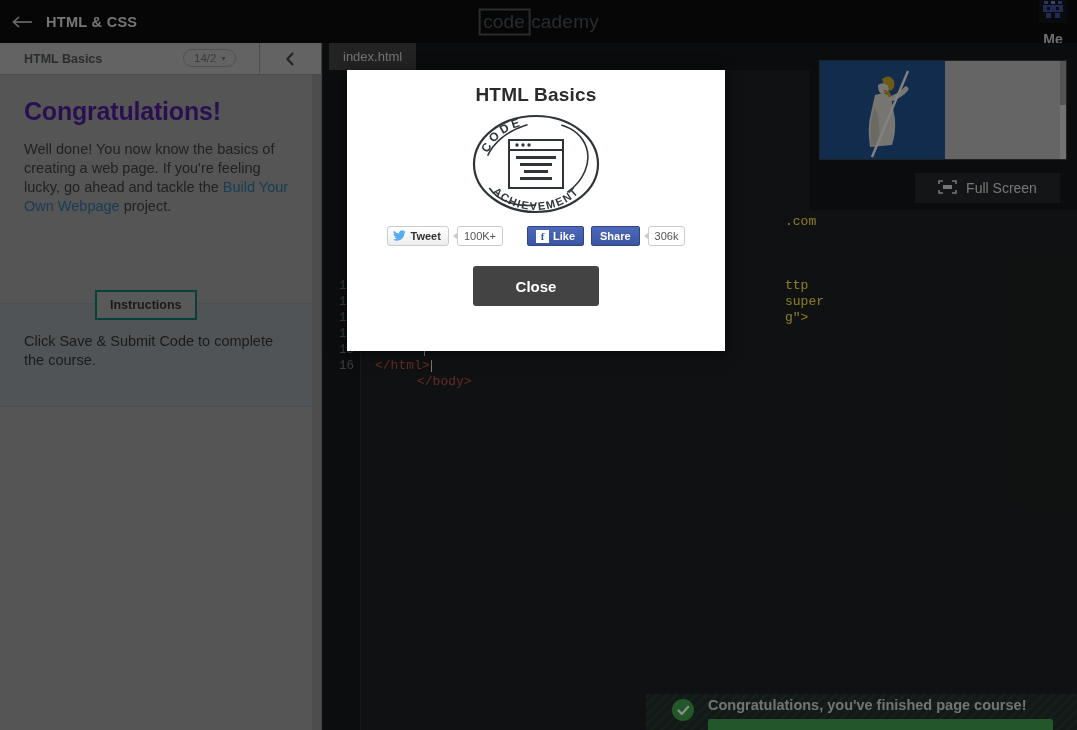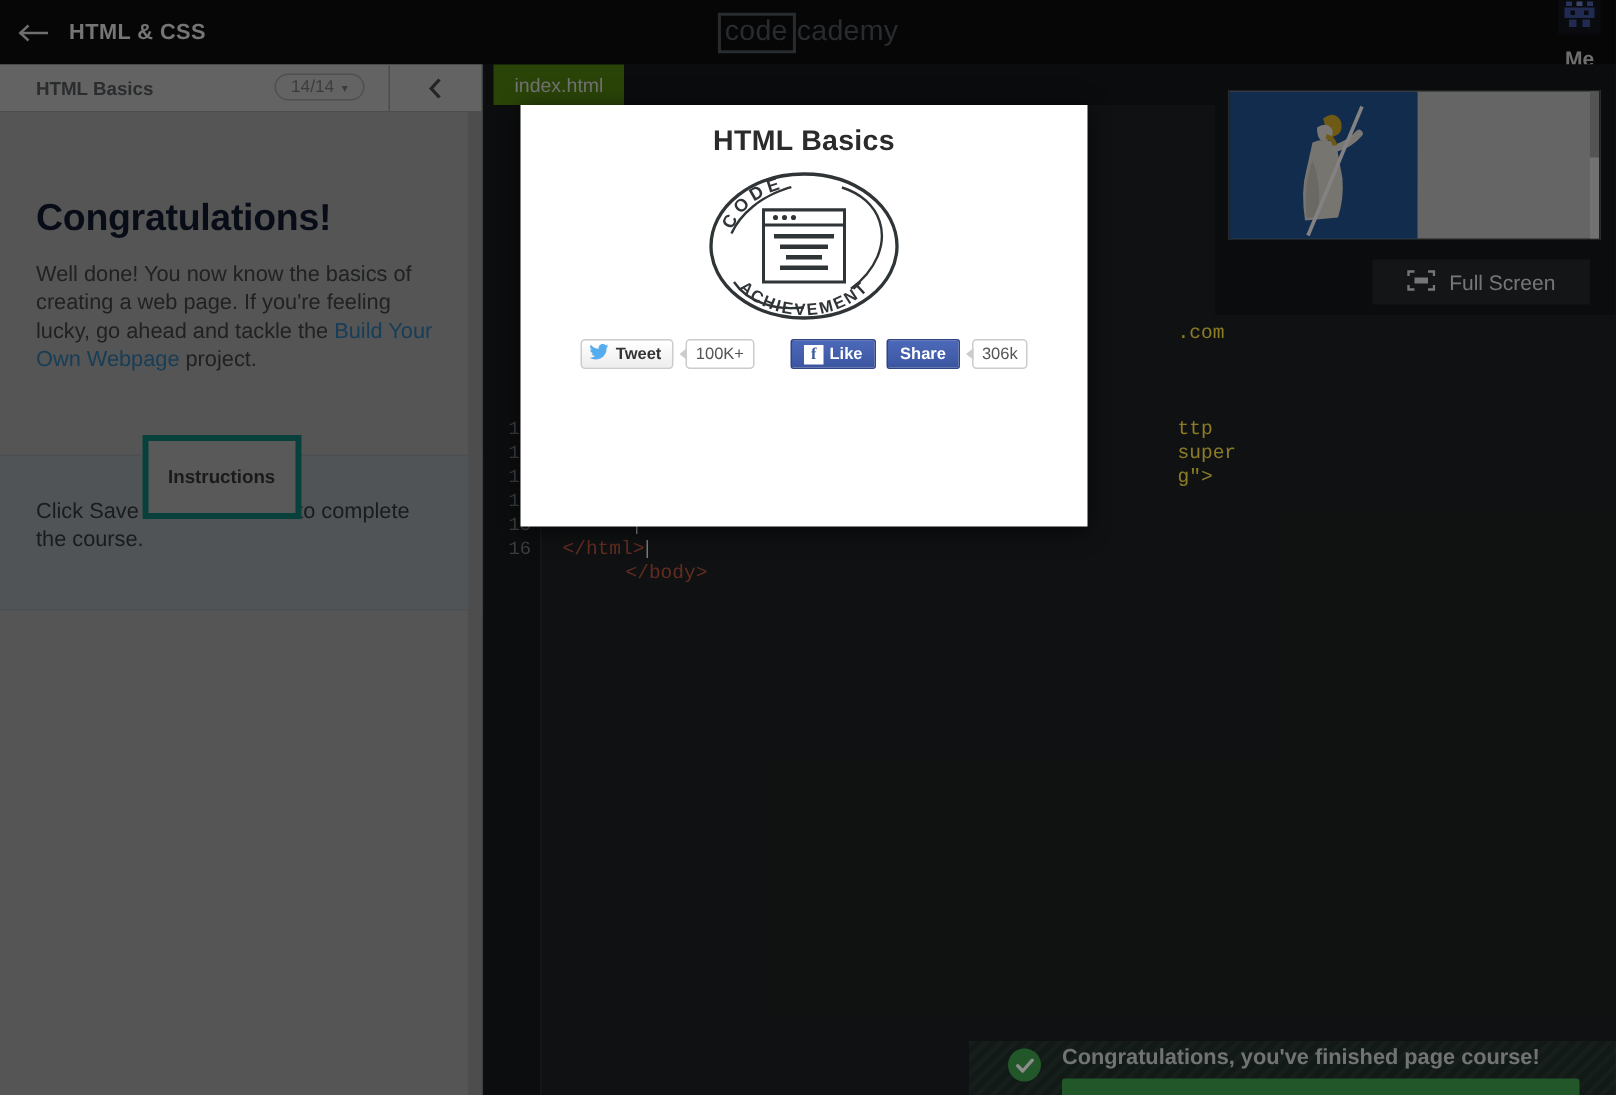--- a/index.html
+++ b/index.html
@@ -60,35 +60,35 @@
     display:flex; align-items:center; gap:5px;
   }
   .progress-pill .caret { font-size:8px; }
   .collapse-btn {
     position:absolute; right:0; top:0; width:62px; height:32px;
     border-left:1px solid #8d8d8d; display:flex; align-items:center; justify-content:center;
     color:#3f4244; font-size:15px; font-weight:bold;
   }
   .lesson-body { padding:22px 24px 0 24px; }
   .lesson-body h1 {
-    font-size:25px; color:#0f172a; font-weight:bold; letter-spacing:-0.2px; margin-bottom:14px;margin-top:34px;
+    font-size:25px; color:#4c1d95; font-weight:bold; letter-spacing:-0.2px; margin-bottom:14px;
   }
   .lesson-body p {
     font-size:14.5px; line-height:1.32; color:#3a3c3e;
   }
   .lesson-body a { color:#2d6f9e; text-decoration:none; }
 
   .instructions-wrap {
     position:absolute; left:0; top:260px; width:321px;
     border-top:1px solid #8b9095;
   }
   .instructions-tab {
     position:absolute; top:-14px; left:95px;
-    background:#a3a3a3; border:4px solid #0f766e;
-    padding:17px 13px; font-size:12.5px; font-weight:bold; color:#2f3133;
+    background:#a3a3a3; border:2px solid #0f766e;
+    padding:6px 13px; font-size:12.5px; font-weight:bold; color:#2f3133;
   }
   .instructions-box {
     background:#949a9e; min-height:103px; padding:28px 24px 16px 24px;
     border-bottom:1px solid #8b9095;
   }
   .instructions-box p { font-size:14.5px; line-height:1.32; color:#303234; }
 
   .panel-scroll {
     position:absolute; right:0; top:32px; width:9px; height:655px; background:#8d8d8d;
   }
@@ -97,21 +97,21 @@
   }
 
   
   .editor-area {
     position:absolute; left:323px; top:43px; width:754px; height:687px;
     background:#1b1e20;
   }
   .tabbar { height:27px; background:#141718; position:relative; }
   .tab {
     position:absolute; left:6px; top:0; height:27px;
-    background:#4d7c0f; color:#cfcfcf; font-size:13px;
+    background:#404040; color:#cfcfcf; font-size:13px;
     padding:0 14px; display:flex; align-items:center;
   }
   .code-pane {
     position:absolute; left:0; top:27px; width:754px; height:660px;
     background:#1d2021; font-family:"Liberation Mono", monospace; font-size:13px;
   }
   .gutter {
     position:absolute; left:0; top:0; width:38px; height:660px;
     background:#16191a; border-right:1px solid #2a2d2f;
   }
@@ -262,21 +262,21 @@
         </svg>
       </span>
       <span class="me-label">Me</span>
     </div>
   </div>
 
   <div class="lesson-panel">
     <div class="lesson-head">
       <span class="lesson-head-title">HTML Basics</span>
       <div class="progress-pill">
-        <span>14/14</span>
+        <span>14/2</span>
         <span class="caret">▾</span>
       </div>
       <div class="collapse-btn">
         <svg width="11" height="16" viewBox="0 0 11 16" aria-hidden="true">
           <path d="M8 2 L2.5 8 L8 14" stroke="#3f4244" stroke-width="2.2" fill="none"></path>
         </svg>
       </div>
     </div>
 
     <div class="lesson-body">
@@ -424,15 +424,16 @@
           <span class="fb-f">f</span>
           <span>Like</span>
         </div>
         <div class="btn-fb" style="margin-left:3px">
           <span>Share</span>
         </div>
         <div class="count-bubble">306k</div>
       </div>
     </div>
 
+    <button class="close-btn">Close</button>
   </div>
 
 </div>
 
 </body></html>

